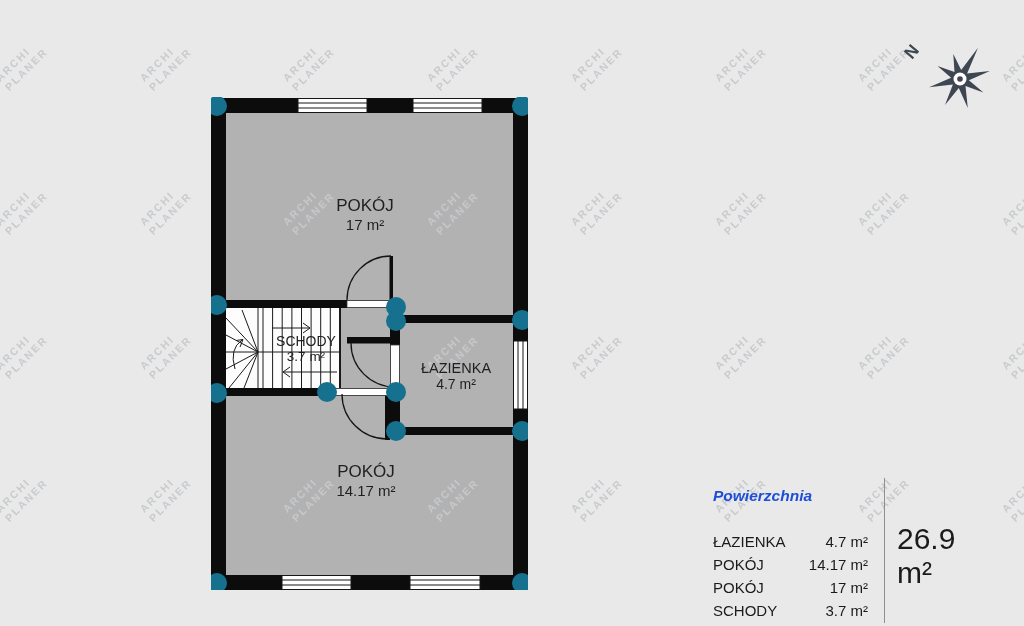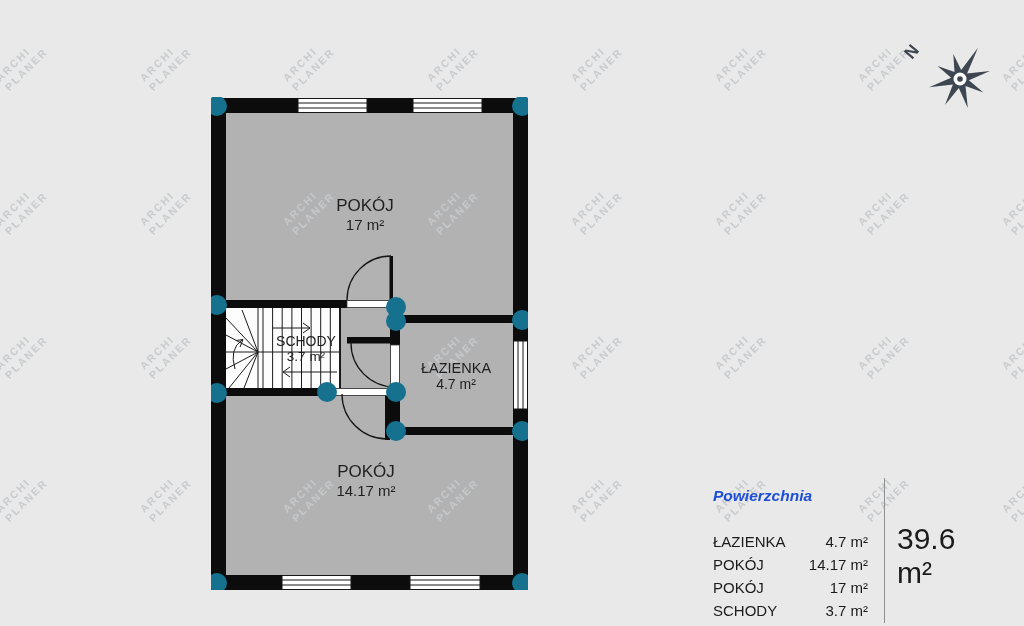--- a/index.html
+++ b/index.html
@@ -331,14 +331,14 @@
     <div class="legend-row">
       <span>POKÓJ</span>
       <span>17 m²</span>
     </div>
     <div class="legend-row">
       <span>SCHODY</span>
       <span>3.7 m²</span>
     </div>
   </div>
   <div class="legend-divider"></div>
-  <div class="legend-total">39.6 m²</div>
+  <div class="legend-total">26.9 m²</div>
 </div>
 
 </body></html>

